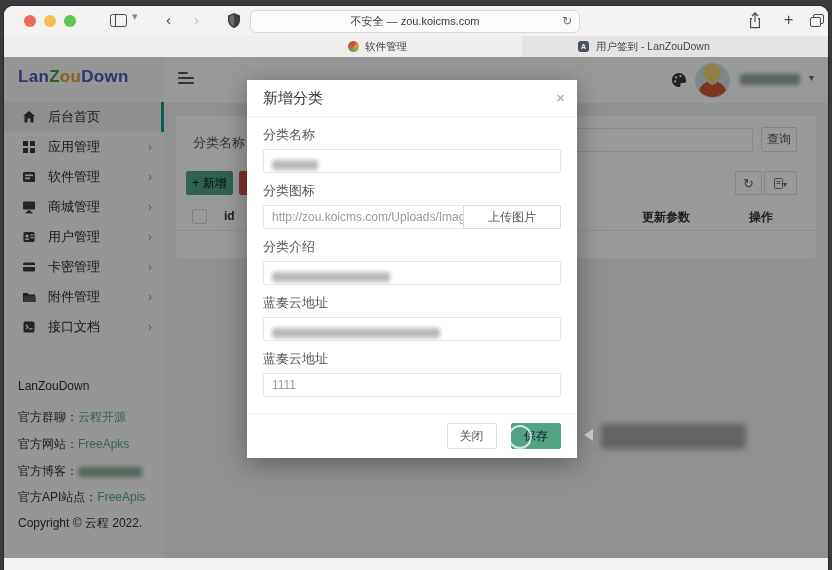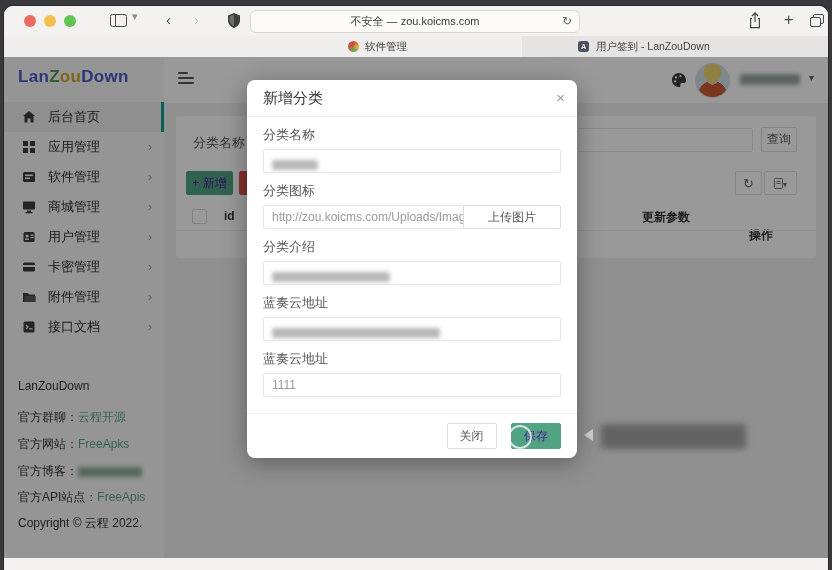--- a/index.html
+++ b/index.html
@@ -64,28 +64,28 @@
     border:1px solid #e0e0e0;}
   .userblob{position:absolute;right:28px;top:17px;width:60px;height:11px;}
   .usercaret{position:absolute;right:14px;top:15px;font-size:10px;color:#666;}
   
   .content{position:absolute;left:160px;top:46px;width:664px;height:455px;background:#f1f1f1;}
   .card{position:absolute;left:12px;top:13px;width:640px;height:142px;background:#fff;border-radius:3px;}
   .flabel{font-size:13px;color:#555;}
   .tinput{background:#fff;border:1px solid #e5e5e5;border-radius:2px;font-size:12px;color:#999;}
   .btn{border-radius:2px;font-size:12px;cursor:pointer;box-sizing:border-box;}
   .btn-plain{background:#fff;border:1px solid #dcdcdc;color:#555;}
-  .btn-green{background:#52a284;border:1px solid #52a284;color:#4c1d95;}
+  .btn-green{background:#52a284;border:1px solid #52a284;color:#0f172a;}
   .btn-red{background:#d9534f;border:1px solid #d9534f;color:#fff;}
   .thead{font-size:12px;font-weight:bold;color:#333;}
   .checkbox{width:13px;height:13px;border:1px solid #d5d5d5;border-radius:2px;background:#fff;}
   
   .overlay{position:absolute;inset:0;background:rgba(0,0,0,.40);}
   .modal{position:absolute;left:243px;top:23px;width:330px;height:378px;background:#fff;
-    border-radius:8px;box-shadow:0 5px 25px rgba(0,0,0,.35);}
+    border-radius:0;box-shadow:0 5px 25px rgba(0,0,0,.35);}
   .mhead{position:relative;height:36px;line-height:36px;border-bottom:1px solid #f0f0f0;padding:0 16px;}
   .mtitle{font-size:15px;color:#333;font-weight:500;}
   .mclose{position:absolute;right:12px;top:0;font-size:15px;color:#999;cursor:pointer;}
   .mbody{padding:9px 16px 0;}
   .fgroup{margin-bottom:9px;}
   .fgroup .flabel{display:block;margin-bottom:5px;}
   .minput{width:100%;height:24px;line-height:22px;border:1px solid #e6e6e6;border-radius:2px;
     font-size:12px;color:#999;padding:0 8px;box-sizing:border-box;background:#fff;
     white-space:nowrap;overflow:hidden;font-family:"Liberation Sans","DejaVu Sans",sans-serif;}
   .igroup{display:flex;}
@@ -299,21 +299,21 @@
         <button class="abs btn btn-plain" style="left:559px;top:55px;width:27px;height:24px;padding:0;font-size:13px;color:#666;">↻</button>
         <button class="abs btn btn-plain" style="left:588px;top:55px;width:33px;height:24px;padding:0;color:#666;"><svg width="9" height="11" viewBox="0 0 9 11" style="display:inline-block;vertical-align:-2px;">
               <rect x="0.5" y="0.5" width="8" height="10" rx="1" fill="none" stroke="#777"></rect>
               <line x1="2.5" y1="3.5" x2="6.5" y2="3.5" stroke="#777"></line>
               <line x1="2.5" y1="5.5" x2="6.5" y2="5.5" stroke="#777"></line>
             </svg><span style="font-size:8px;">▾</span></button>
 
         <div class="abs checkbox" style="left:16px;top:93px;"></div>
         <div class="abs thead" style="left:48px;top:93px;">id</div>
         <div class="abs thead" style="left:450px;top:93px;width:80px;text-align:center;">更新参数</div>
-        <div class="abs thead" style="left:560px;top:93px;width:50px;text-align:center;margin-top:18px;">操作</div>
+        <div class="abs thead" style="left:560px;top:93px;width:50px;text-align:center;">操作</div>
         <div class="abs" style="left:0;right:0;top:114px;border-bottom:1px solid #ededed;"></div>
       </div>
     </div>
 
     <div class="overlay"></div>
 
     <div class="wm-blob"></div>
     <div class="wm-arrow"></div>
 
     <div class="modal">

